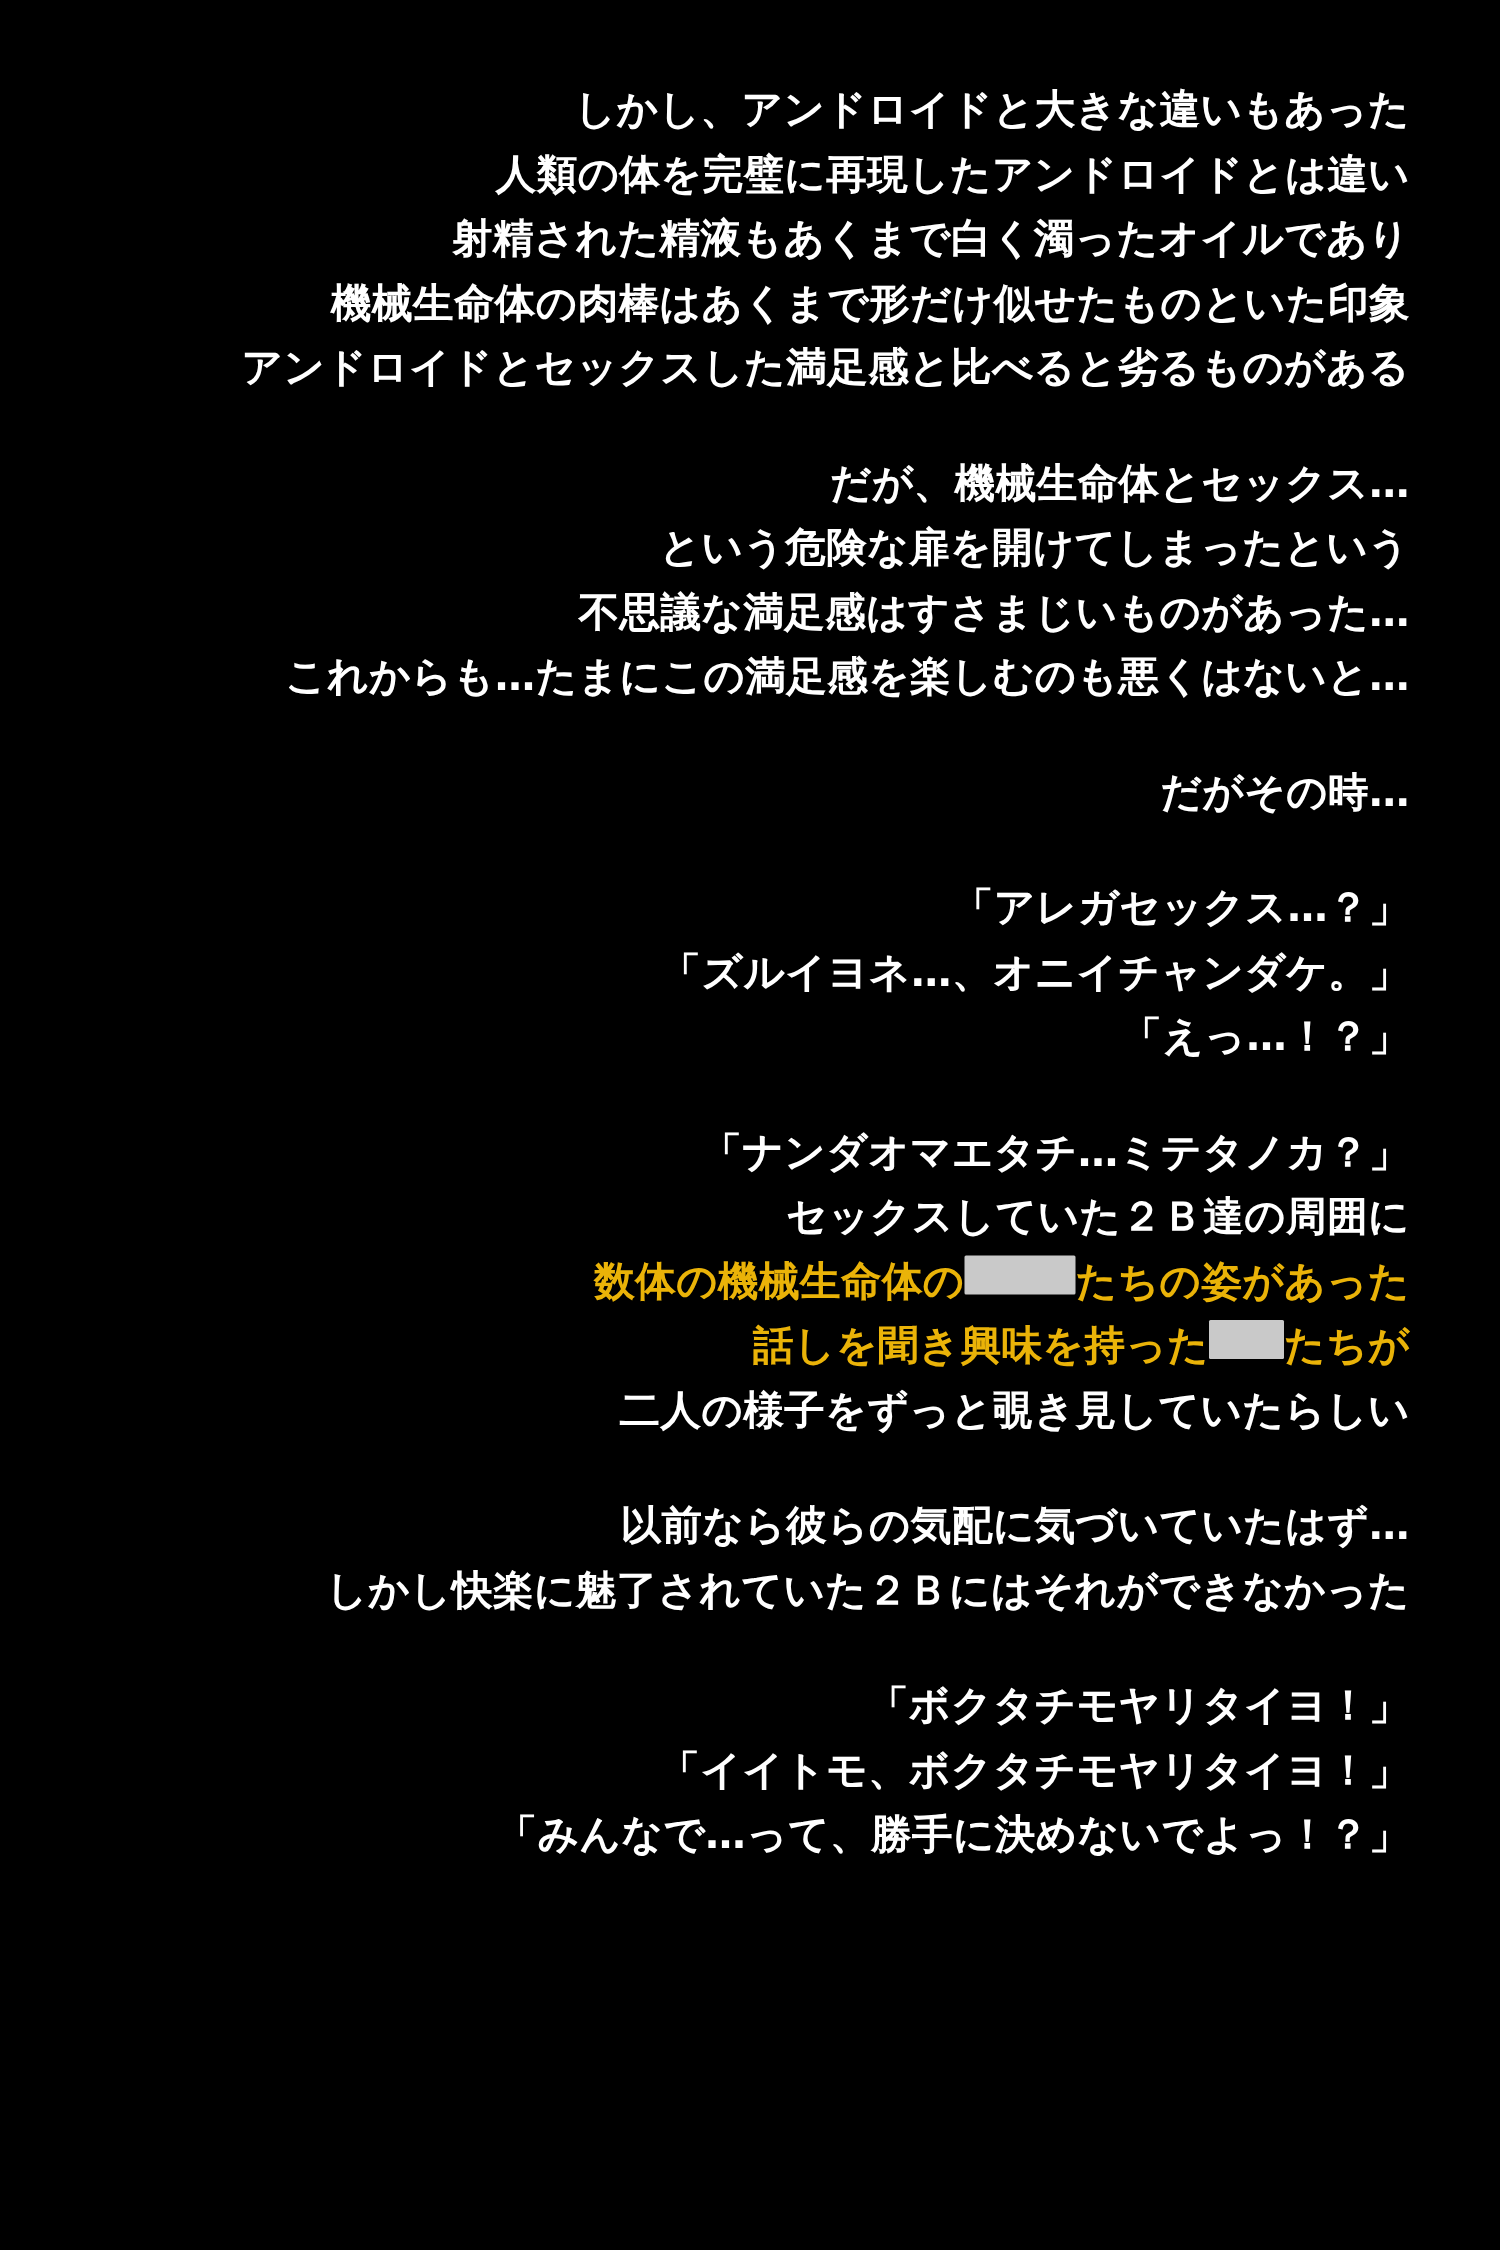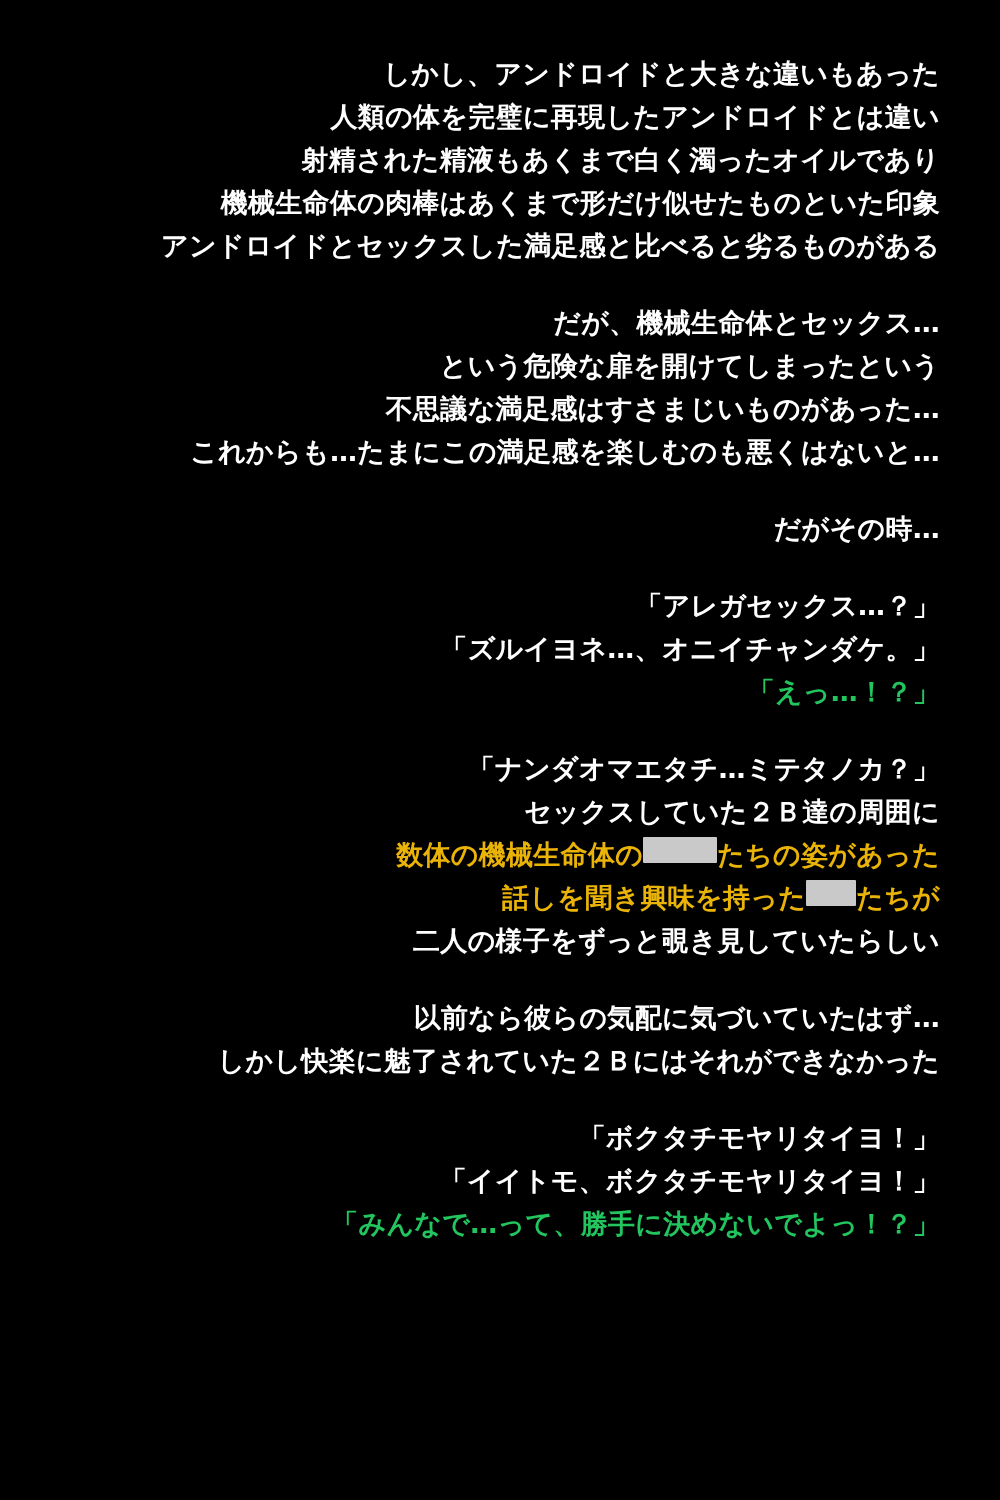--- a/index.html
+++ b/index.html
@@ -27,21 +27,21 @@
   }
   .line {
     font-size: 27px;
     line-height: 43px;
     color: #ffffff;
     font-weight: 700;
     white-space: pre;
     letter-spacing: 0.3px;
   }
   .line.green {
-    color: #22c55e;
+    color: #ffffff;
   }
   .redacted-line {
     font-size: 27px;
     line-height: 43px;
     color: #eab308;
     font-weight: 700;
     white-space: pre;
     letter-spacing: 0.3px;
   }
   .redacted {

